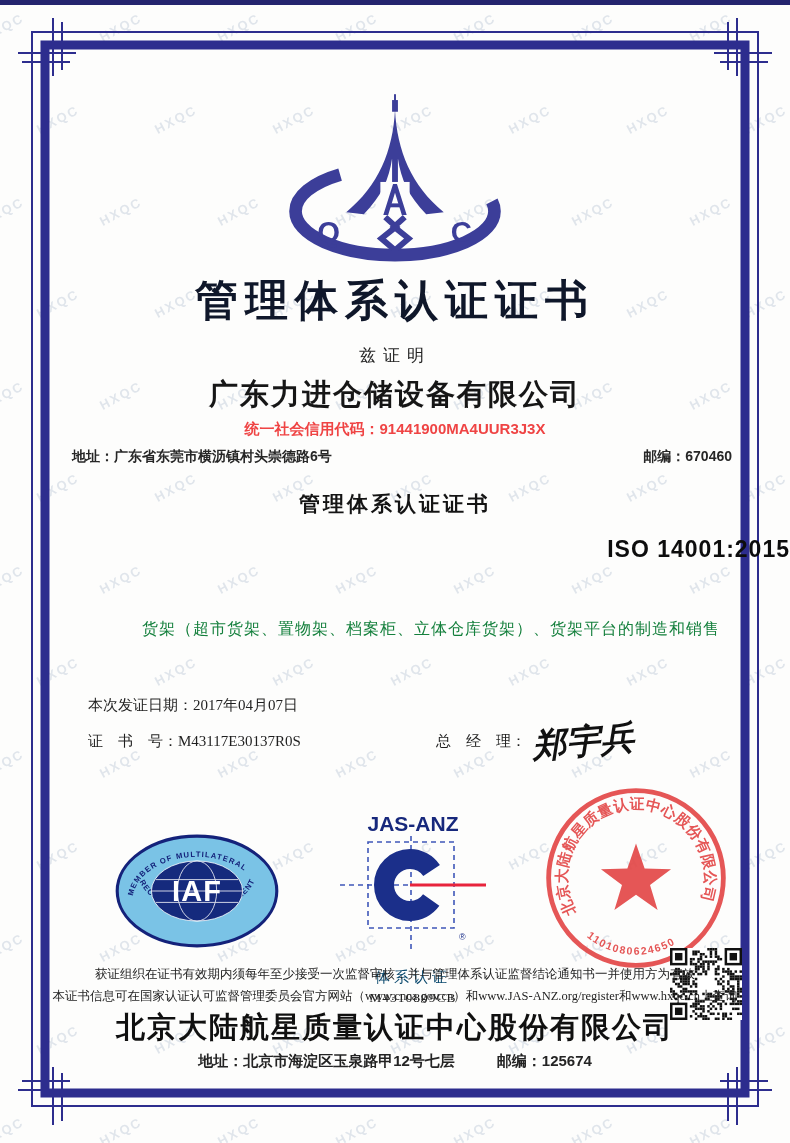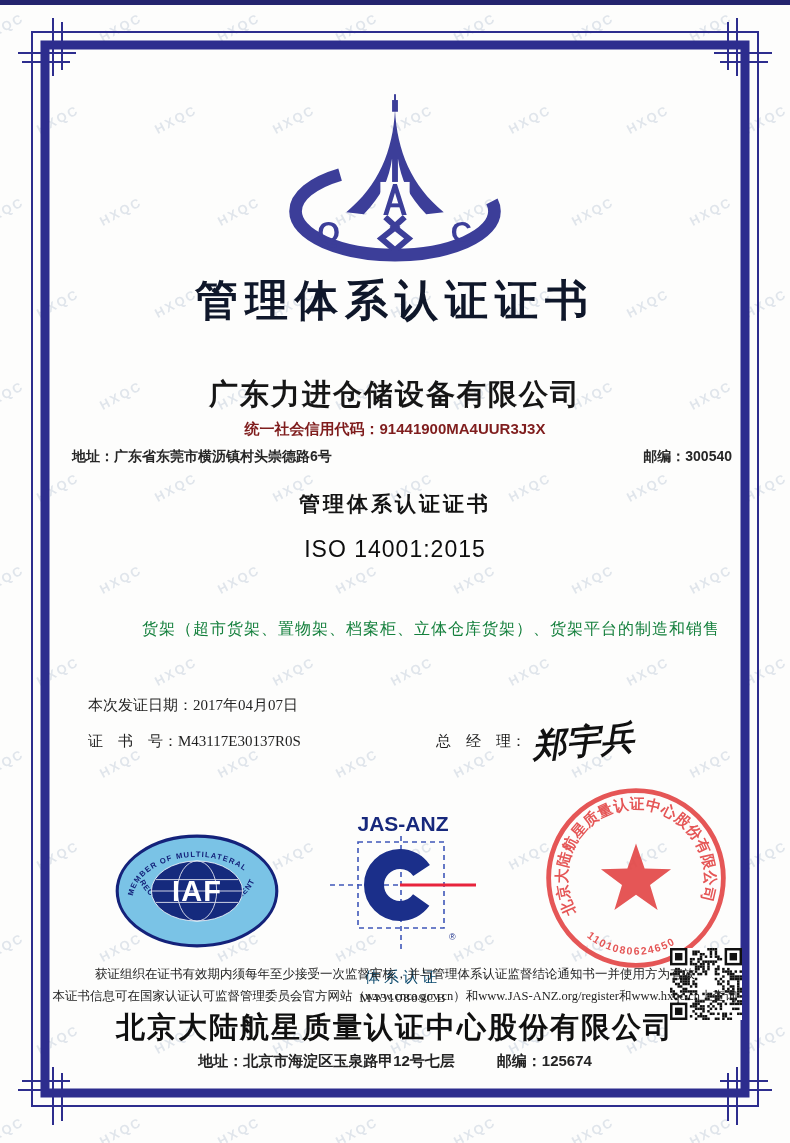--- a/index.html
+++ b/index.html
@@ -18,38 +18,38 @@
   #frame{position:absolute;inset:0;z-index:1;pointer-events:none;}
   
   .content{position:absolute;inset:0;z-index:2;}
   .abs{position:absolute;}
   .ctr{left:0;right:0;text-align:center;}
   .serif{font-family:"Liberation Serif",serif;}
 
   .title{top:272px;font-size:43px;font-weight:bold;letter-spacing:7px;color:#0f172a;}
   .certify{top:344px;font-size:17px;letter-spacing:7px;color:#222;}
   .company{top:375px;font-size:29px;font-weight:bold;letter-spacing:2px;color:#161616;}
-  .creditcode{top:420px;font-size:15px;font-weight:bold;color:#7f1d1d;}
+  .creditcode{top:420px;font-size:15px;font-weight:bold;color:#ef4444;}
   .addr-row{top:448px;left:72px;right:58px;display:flex;justify-content:space-between;
     font-size:14px;font-weight:bold;color:#262626;}
   .envline{top:490px;font-size:21px;font-weight:bold;letter-spacing:3px;color:#141414;}
-  .isoline{top:536px;font-size:23px;font-weight:normal;letter-spacing:1px;color:#0d0d0d;}
+  .isoline{top:536px;font-size:23px;font-weight:bold;letter-spacing:1px;color:#0d0d0d;text-align:right;}
   .scopetitle{top:584px;font-size:18px;font-weight:bold;letter-spacing:2px;color:#1a1a1a;}
   .scopetext{top:612px;left:74px;right:70px;font-size:16px;line-height:34px;
     text-align:right;color:#15803d;letter-spacing:1px;}
 
   .dates{top:696px;left:88px;right:56px;font-size:15px;color:#1f1f1f;}
   .dates .row{display:flex;margin-bottom:17px;align-items:flex-start;}
   .dates .cell-l{width:348px;}
   .sig{font-family:"Liberation Serif",serif;font-style:italic;font-weight:bold;
     font-size:34px;line-height:20px;transform:rotate(-5deg);display:inline-block;
     margin-left:6px;color:#111;}
 
   .iaf-wrap{left:114px;top:834px;}
-  .jasanz-wrap{left:328px;top:812px;width:150px;text-align:center;}
+  .jasanz-wrap{left:338px;top:812px;width:150px;text-align:center;}
   .jasanz-title{font-size:21px;font-weight:bold;color:#17287c;letter-spacing:0px;}
   .jasanz-label{font-size:15px;letter-spacing:4px;color:#0c4a6e;margin-top:10px;}
   .jasanz-code{font-size:13.5px;color:#222;margin-top:3px;letter-spacing:1px;}
   .seal-wrap{left:540px;top:782px;opacity:.92;}
   .qr-wrap{left:670px;top:948px;width:72px;height:72px;}
 
   .note{font-size:12.5px;color:#232323;letter-spacing:0px;}
   .note1{top:966px;}
   .note2{top:988px;}
   .orgname{top:1008px;font-size:29px;font-weight:bold;letter-spacing:2px;color:#101010;}
@@ -202,26 +202,27 @@
       <rect x="105" y="90" width="30" height="34" fill="#fdfdfc"></rect>
       <path d="M118,92 L108,124 L113,124 L120,101 L127,124 L132,124 L122,92 Z" fill="#3c3e99"></path>
       <rect x="113" y="112" width="14" height="4" fill="#3c3e99"></rect>
 
       <path d="M110,126 L121,136 L106,148 L120,160 L134,148 L119,136 L130,126" fill="none" stroke="#3c3e99" stroke-width="6"></path>
       <text x="52" y="152" font-family="Liberation Sans,sans-serif" font-size="30" font-weight="bold" fill="#3c3e99" text-anchor="middle">Q</text>
       <text x="188" y="152" font-family="Liberation Sans,sans-serif" font-size="30" font-weight="bold" fill="#3c3e99" text-anchor="middle">C</text>
     </svg>
 
     <div class="abs ctr title">管理体系认证证书</div>
+    <div class="abs ctr certify serif">兹证明</div>
     <div class="abs ctr company">广东力进仓储设备有限公司</div>
     <div class="abs ctr creditcode">统一社会信用代码：91441900MA4UUR3J3X</div>
 
     <div class="abs addr-row">
       <span>地址：广东省东莞市横沥镇村头崇德路6号</span>
-      <span>邮编：300540</span>
+      <span>邮编：670460</span>
     </div>
 
     <div class="abs ctr envline serif">管理体系认证证书</div>
     <div class="abs ctr isoline">ISO 14001:2015</div>
     <div class="abs scopetext serif">货架（超市货架、置物架、档案柜、立体仓库货架）、货架平台的制造和销售</div>
 
     <div class="abs dates serif">
       <div class="row">
         <span>本次发证日期：2017年04月07日</span>
       </div>

